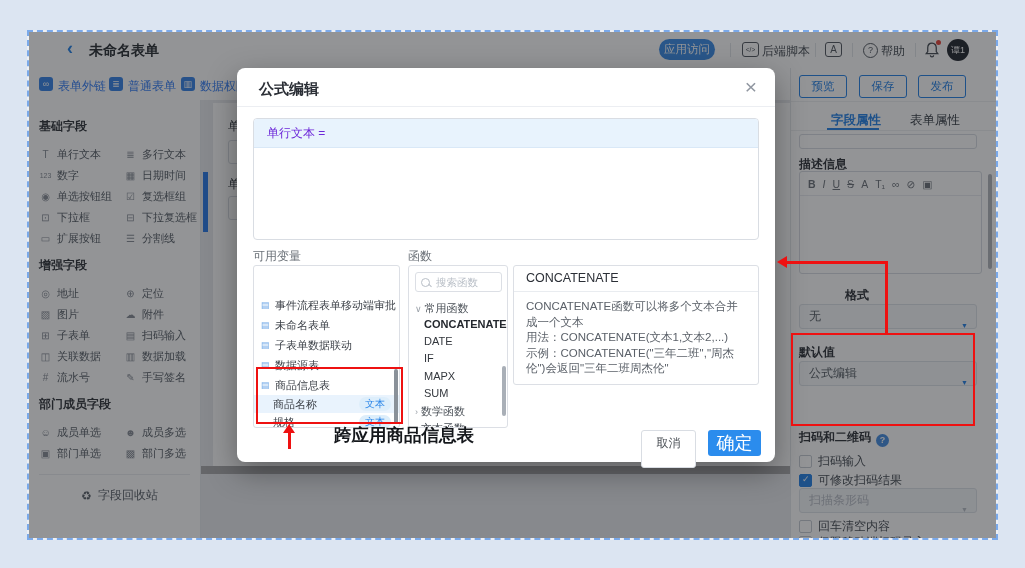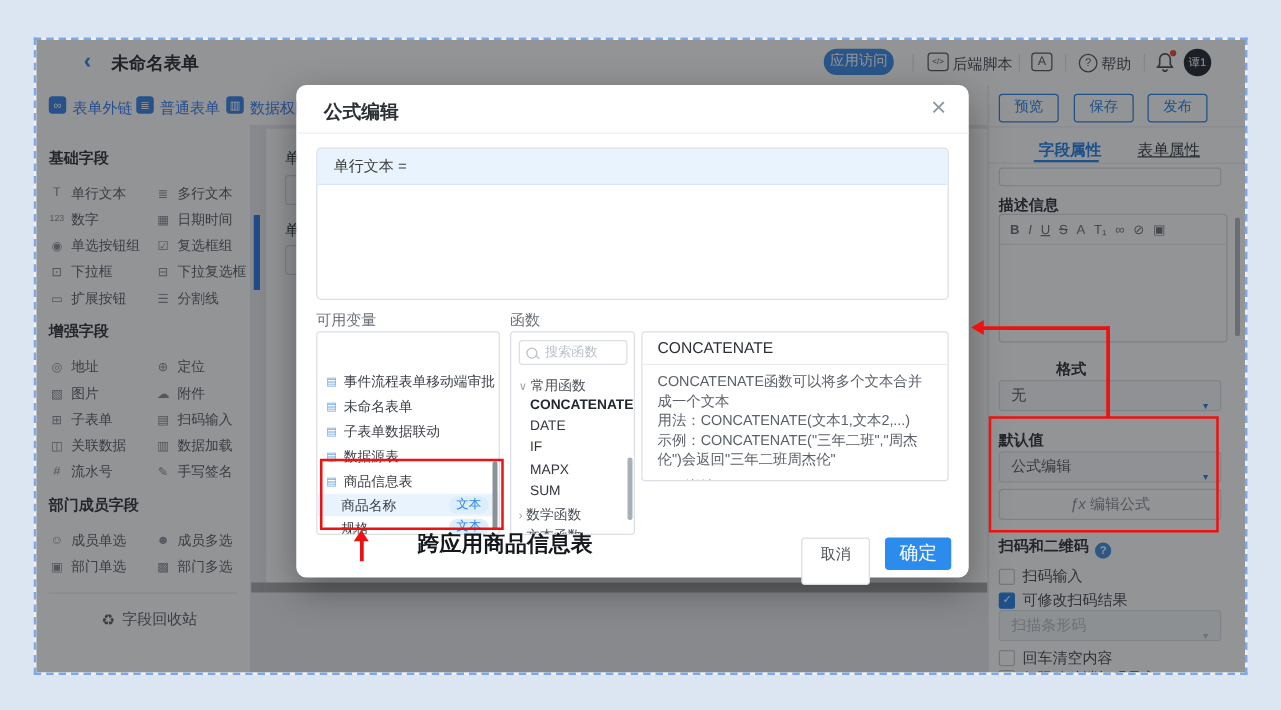--- a/index.html
+++ b/index.html
@@ -56,21 +56,21 @@
   .cb.checked::after{content:"✓";position:absolute;left:2px;top:-1px;color:#fff;font-size:9px;}
   .qmark{display:inline-block;width:13px;height:13px;border-radius:50%;background:#4a90e2;color:#fff;font-size:9px;text-align:center;line-height:13px;margin-left:5px;vertical-align:-2px;}
   .pthumb{left:197px;top:106px;width:4px;height:95px;background:#b4b8be;border-radius:2px;}
   
   .overlay{left:0;top:0;width:967px;height:506px;background:rgba(15,17,22,0.45);z-index:40;}
   .modal{left:208px;top:36px;width:538px;height:394px;background:#fff;border-radius:8px;box-shadow:0 10px 30px rgba(0,0,0,.35);z-index:60;}
   .m-title{left:22px;top:12px;font-size:15px;font-weight:bold;color:#2b2f36;}
   .m-close{right:18px;top:7px;font-size:21px;color:#9096a0;cursor:pointer;}
   .m-hdiv{left:0;top:38px;width:538px;height:1px;background:#eceef2;}
   .fbox{left:16px;top:50px;width:506px;height:122px;border:1px solid #d9dde3;border-radius:4px;box-sizing:border-box;overflow:hidden;}
-  .fstrip{height:28px;background:#e8f3fd;border-bottom:1px solid #d9e8f7;font-size:12px;color:#404040;line-height:28px;padding-left:13px;}
+  .fstrip{height:28px;background:#e8f3fd;border-bottom:1px solid #d9e8f7;font-size:12px;color:#6d28d9;line-height:28px;padding-left:13px;}
   .m-sub{font-size:12px;color:#6a7077;}
   .vbox{left:16px;top:197px;width:147px;height:163px;border:1px solid #dcdfe5;border-radius:3px;box-sizing:border-box;overflow:hidden;background:#fff;}
   .vtabs{height:26px;border-bottom:1px solid #e9ecf0;position:relative;}
   .vtab-on{position:absolute;left:9px;top:7px;font-size:11px;color:#33373d;font-weight:bold;cursor:pointer;}
   .vtab-off{position:absolute;right:6px;top:7px;font-size:11px;color:#2a85e8;cursor:pointer;}
   .vrow{position:absolute;left:0;width:100%;height:18px;display:flex;align-items:center;gap:4px;padding-left:7px;box-sizing:border-box;font-size:11px;color:#3a3f46;cursor:pointer;white-space:nowrap;}
   .vrow .doc{color:#6fa8e6;font-size:9px;flex:0 0 10px;}
   .vfield{padding-left:19px;}
   .vfield.hl{background:#e9f3fd;}
   .badge{position:absolute;right:8px;top:2px;background:#ddeefb;color:#2a85e8;font-size:10px;border-radius:8px;padding:0 6px;line-height:14px;}
@@ -84,21 +84,21 @@
   .frow{position:absolute;left:0;width:100%;height:15px;font-size:11px;color:#33373d;padding-left:15px;box-sizing:border-box;cursor:pointer;white-space:nowrap;}
   .fgroup{padding-left:6px;color:#4a5057;}
   .fgroup .cv{color:#9aa0a8;font-size:9px;margin-right:3px;}
   .fsel{font-weight:bold;color:#24282e;}
   .nthumb{position:absolute;right:1px;top:100px;width:4px;height:50px;background:#a9afb7;border-radius:2px;}
   .dbox{left:276px;top:197px;width:246px;height:120px;border:1px solid #dcdfe5;border-radius:3px;box-sizing:border-box;overflow:hidden;background:#fff;}
   .dtitle{height:25px;line-height:25px;border-bottom:1px solid #e9ecf0;font-size:12.5px;color:#2b2f36;padding-left:12px;}
   .dbody{padding:7px 12px 0 12px;font-size:11.5px;color:#5b6169;line-height:15.5px;}
   .dlink{color:#2a85e8;margin-top:6px;cursor:pointer;display:inline-block;}
   .m-cancel{left:404px;top:362px;width:55px;height:38px;border:1px solid #d9dde3;border-radius:3px;background:#fff;color:#4a4f55;font-size:12px;text-align:center;line-height:24px;box-sizing:border-box;cursor:pointer;}
-  .m-ok{left:471px;top:362px;width:53px;height:26px;border-radius:3px;background:#2b8ced;color:#fff;font-size:15px;text-align:center;line-height:26px;cursor:pointer;}
+  .m-ok{left:471px;top:362px;width:53px;height:26px;border-radius:3px;background:#2b8ced;color:#fff;font-size:18px;text-align:center;line-height:26px;cursor:pointer;}
   
   .ann{z-index:90;}
   .redbox{border:2px solid #ee1111;box-sizing:border-box;}
   .redline{background:#ee1111;}
   .arrow-left{width:0;height:0;border-top:6px solid transparent;border-bottom:6px solid transparent;border-right:10px solid #ee1111;}
   .arrow-up{width:0;height:0;border-left:6px solid transparent;border-right:6px solid transparent;border-bottom:9px solid #ee1111;}
   .note{font-size:17.5px;font-weight:bold;color:#15181c;line-height:21px;}
 </style>
 </head>
 <body>
@@ -260,21 +260,21 @@
       <div class="a selbar"></div>
       <div class="a hscroll"></div>
     </div>
 
     <div class="a panel">
       <div class="a pbtn" style="left:8px;top:7px;">预览</div>
       <div class="a pbtn" style="left:68px;top:7px;">保存</div>
       <div class="a pbtn" style="left:127px;top:7px;">发布</div>
       <div class="a pdiv" style="top:33px;"></div>
       <span class="a ptab on" style="left:40px;">字段属性</span>
-      <span class="a ptab off" style="left:119px;text-decoration:underline;">表单属性</span>
+      <span class="a ptab off" style="left:119px;">表单属性</span>
       <div class="a ptab-ul"></div>
       <div class="a pdiv" style="top:62px;"></div>
       <div class="a" style="left:8px;top:66px;width:178px;height:15px;border:1px solid #d9dde3;border-radius:3px;background:#fff;box-sizing:border-box;"></div>
       <div class="a p-lbl" style="left:8px;top:88px;">描述信息</div>
       <div class="a editor" style="left:8px;top:103px;">
         <div class="etools">
           <span style="font-weight:bold;">B</span>
           <span style="font-style:italic;">I</span>
           <span style="text-decoration:underline;">U</span>
           <span style="text-decoration:line-through;">S</span>
@@ -283,21 +283,20 @@
           <span>∞</span>
           <span>⊘</span>
           <span>▣</span>
         </div>
       </div>
       <div class="a pthumb"></div>
       <div class="a p-lbl" style="left:8px;top:219px;margin-left:46px;">格式</div>
       <div class="a pselect" style="left:8px;top:236px;"><span>无</span><span class="caret">▼</span></div>
       <div class="a p-lbl" style="left:8px;top:276px;">默认值</div>
       <div class="a pselect" style="left:8px;top:293px;"><span>公式编辑</span><span class="caret">▼</span></div>
-      <div class="a" style="left:8px;top:323px;width:178px;height:25px;border:1px solid #d9dde3;border-radius:3px;background:#fff;box-sizing:border-box;text-align:center;line-height:23px;font-size:12px;color:#8b9198;cursor:pointer;"><span style="font-style:italic;">ƒx</span> <span>编辑公式</span></div>
       <div class="a p-lbl" style="left:8px;top:361px;"><span>扫码和二维码</span><span class="qmark">?</span></div>
       <div class="cbrow" style="top:385px;">
           <span class="cb"></span>
           <span>扫码输入</span>
         </div>
       <div class="cbrow" style="top:404px;">
           <span class="cb checked"></span>
           <span>可修改扫码结果</span>
         </div>
       <div class="a pselect" style="left:8px;top:420px;background:#f5f7fa;color:#b9bfc7;"><span>扫描条形码</span><span class="caret gray">▼</span></div>

